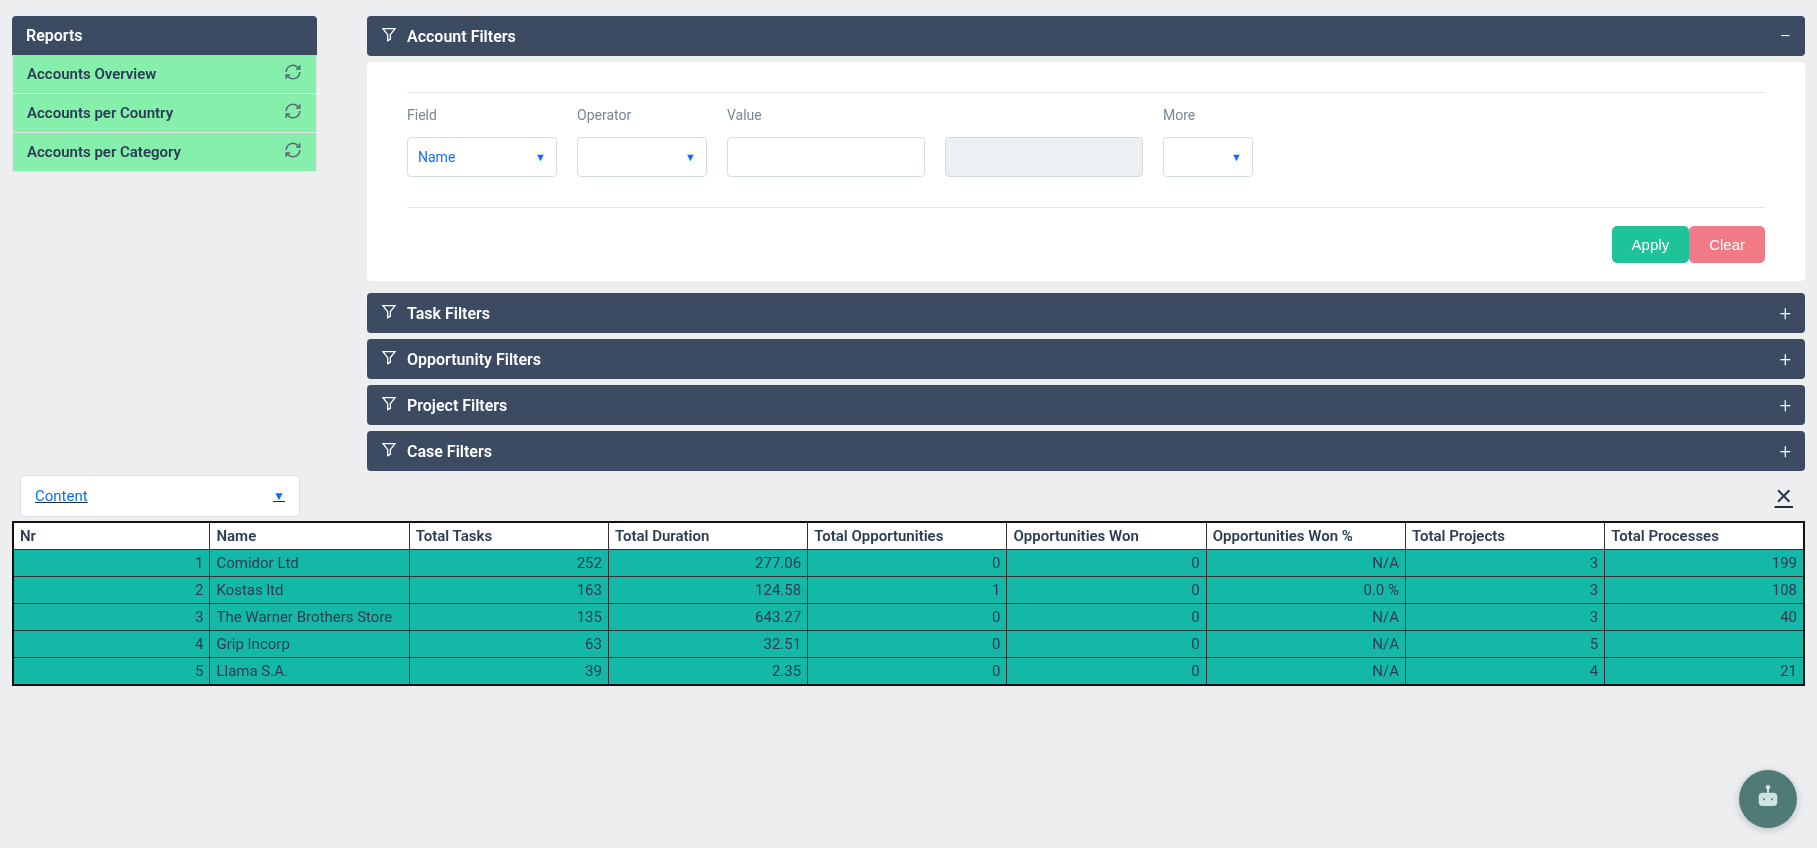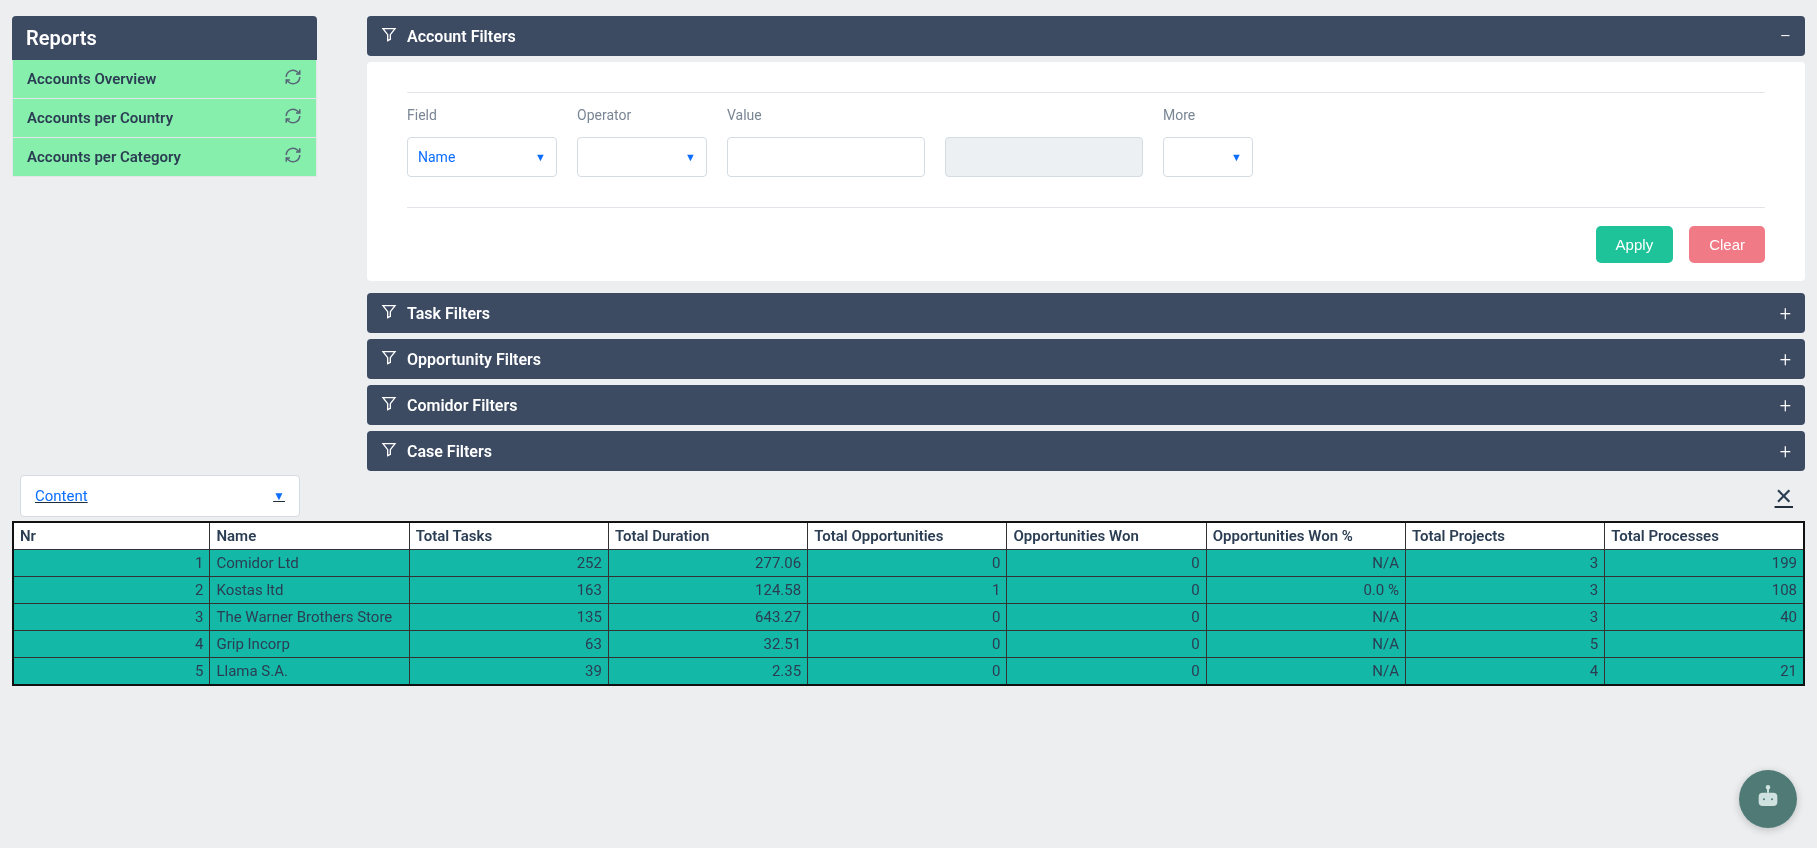--- a/index.html
+++ b/index.html
@@ -23,21 +23,21 @@
     }
     
     .reports-panel {
       width: 305px;
       flex-shrink: 0;
     }
     .reports-header {
       background: #3c4a62;
       color: #fff;
       padding: 10px 14px;
-      font-size: 20px;
+      font-size: 16px;
       font-weight: 600;
       border-radius: 4px 4px 0 0;
     }
     .reports-list {
       background: #86efac;
       border: 1px solid #e2e6ea;
       border-top: none;
     }
     .reports-item {
       display: flex;
@@ -143,21 +143,20 @@
       padding: 0 10px;
       font-size: 14px;
     }
     .text-input.disabled {
       background: #edf0f3;
       border-color: #d4dbe2;
     }
     .filter-actions {
       display: flex;
       justify-content: flex-end;
-      gap: 16px;
       margin-top: 18px;
     }
     .btn {
       padding: 10px 20px;
       border-radius: 5px;
       color: #fff;
       border: none;
       font-size: 15px;
       cursor: pointer;
     }
@@ -351,21 +350,21 @@
         <span class="spacer"></span>
         <span class="toggle-icon">+</span>
       </div>
 
       <div class="filter-bar">
         <span class="filter-icon">
           <svg width="16" height="16" viewBox="0 0 24 24" fill="none" stroke="currentColor" stroke-width="2">
               <polygon points="3 4 21 4 14 13 14 20 10 22 10 13 3 4"></polygon>
             </svg>
         </span>
-        <span>Comidor Filters</span>
+        <span>Project Filters</span>
         <span class="spacer"></span>
         <span class="toggle-icon">+</span>
       </div>
 
       <div class="filter-bar">
         <span class="filter-icon">
           <svg width="16" height="16" viewBox="0 0 24 24" fill="none" stroke="currentColor" stroke-width="2">
               <polygon points="3 4 21 4 14 13 14 20 10 22 10 13 3 4"></polygon>
             </svg>
         </span>

